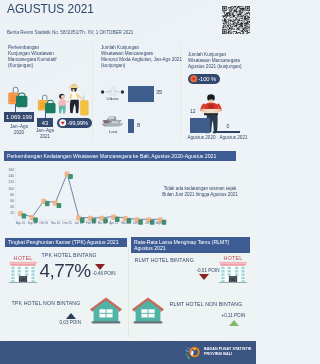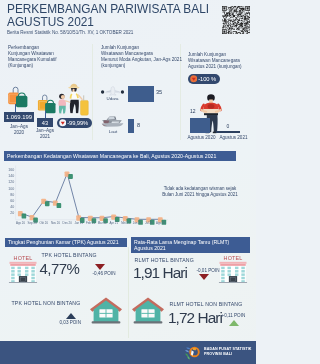--- a/index.html
+++ b/index.html
@@ -7,35 +7,34 @@
        font-family:"Liberation Sans",sans-serif;}
   .page{position:relative;width:256px;height:364px;overflow:hidden;
         background:linear-gradient(155deg,#ecf1f6 0%,#edf2f6 30%,#edf3f6 55%,#eef3f3 80%,#edf2f3 100%);}
   .abs{position:absolute;}
   .title{left:7px;top:2.5px;font-size:11.85px;line-height:13.2px;color:#2d4566;}
   .subtitle{left:7px;top:29.5px;font-size:4.6px;color:#3d5172;}
   .cap{font-size:4.6px;line-height:5.9px;color:#35496b;white-space:pre-line;}
   .vdiv{position:absolute;width:1px;background:#e4ebe3;}
   .banner{position:absolute;background:#3d5c94;color:#fff;font-size:5.2px;
           line-height:6.6px;padding:1.5px 3px;box-sizing:border-box;white-space:pre-line;}
-  .bignum{position:absolute;font-size:15px;color:#2f3b4d;letter-spacing:-0.55px;white-space:nowrap;}
+  .bignum{position:absolute;font-size:19px;color:#2f3b4d;letter-spacing:-0.55px;white-space:nowrap;}
   .bignum.tight{letter-spacing:-0.95px;font-size:15.4px;}
   .kpilabel{position:absolute;font-size:5.2px;color:#33476a;letter-spacing:.15px;}
   .poin{position:absolute;font-size:4.6px;color:#33476a;}
   .tri{position:absolute;width:0;height:0;}
   .footer{position:absolute;left:0;bottom:0;width:256px;height:23px;background:#3b5480;}
   .ftext{position:absolute;color:#fff;font-size:3.65px;line-height:5.3px;letter-spacing:.1px;white-space:nowrap;font-weight:bold;}
 </style>
 </head>
 <body>
 
 <div class="page">
 
   <div class="abs title">
-    <div>PERKEMBANGAN PARIWISATA BALI</div>
     <div>AGUSTUS 2021</div>
   </div>
   <div class="abs subtitle">Berita Resmi Statistik No. 58/10/51/Th. XV, 1 OKTOBER 2021</div>
   <svg class="abs" id="qr" style="left:222px;top:6px;" width="28" height="28" viewBox="0 0 41 41">
       <path d="M0 0h1v1h-1zM1 0h1v1h-1zM2 0h1v1h-1zM3 0h1v1h-1zM4 0h1v1h-1zM5 0h1v1h-1zM6 0h1v1h-1zM14 0h1v1h-1zM15 0h1v1h-1zM17 0h1v1h-1zM18 0h1v1h-1zM19 0h1v1h-1zM20 0h1v1h-1zM23 0h1v1h-1zM24 0h1v1h-1zM25 0h1v1h-1zM26 0h1v1h-1zM28 0h1v1h-1zM30 0h1v1h-1zM34 0h1v1h-1zM35 0h1v1h-1zM36 0h1v1h-1zM37 0h1v1h-1zM38 0h1v1h-1zM39 0h1v1h-1zM40 0h1v1h-1zM0 1h1v1h-1zM6 1h1v1h-1zM8 1h1v1h-1zM12 1h1v1h-1zM13 1h1v1h-1zM14 1h1v1h-1zM18 1h1v1h-1zM19 1h1v1h-1zM22 1h1v1h-1zM23 1h1v1h-1zM24 1h1v1h-1zM26 1h1v1h-1zM27 1h1v1h-1zM28 1h1v1h-1zM31 1h1v1h-1zM32 1h1v1h-1zM34 1h1v1h-1zM40 1h1v1h-1zM0 2h1v1h-1zM2 2h1v1h-1zM3 2h1v1h-1zM4 2h1v1h-1zM6 2h1v1h-1zM9 2h1v1h-1zM10 2h1v1h-1zM11 2h1v1h-1zM12 2h1v1h-1zM13 2h1v1h-1zM16 2h1v1h-1zM17 2h1v1h-1zM20 2h1v1h-1zM22 2h1v1h-1zM23 2h1v1h-1zM25 2h1v1h-1zM30 2h1v1h-1zM34 2h1v1h-1zM36 2h1v1h-1zM37 2h1v1h-1zM38 2h1v1h-1zM40 2h1v1h-1zM0 3h1v1h-1zM2 3h1v1h-1zM3 3h1v1h-1zM4 3h1v1h-1zM6 3h1v1h-1zM9 3h1v1h-1zM12 3h1v1h-1zM13 3h1v1h-1zM15 3h1v1h-1zM16 3h1v1h-1zM21 3h1v1h-1zM22 3h1v1h-1zM25 3h1v1h-1zM26 3h1v1h-1zM27 3h1v1h-1zM28 3h1v1h-1zM29 3h1v1h-1zM30 3h1v1h-1zM31 3h1v1h-1zM32 3h1v1h-1zM34 3h1v1h-1zM36 3h1v1h-1zM37 3h1v1h-1zM38 3h1v1h-1zM40 3h1v1h-1zM0 4h1v1h-1zM2 4h1v1h-1zM3 4h1v1h-1zM4 4h1v1h-1zM6 4h1v1h-1zM10 4h1v1h-1zM11 4h1v1h-1zM14 4h1v1h-1zM18 4h1v1h-1zM19 4h1v1h-1zM21 4h1v1h-1zM27 4h1v1h-1zM28 4h1v1h-1zM29 4h1v1h-1zM30 4h1v1h-1zM31 4h1v1h-1zM32 4h1v1h-1zM34 4h1v1h-1zM36 4h1v1h-1zM37 4h1v1h-1zM38 4h1v1h-1zM40 4h1v1h-1zM0 5h1v1h-1zM6 5h1v1h-1zM8 5h1v1h-1zM12 5h1v1h-1zM13 5h1v1h-1zM14 5h1v1h-1zM15 5h1v1h-1zM17 5h1v1h-1zM20 5h1v1h-1zM21 5h1v1h-1zM23 5h1v1h-1zM26 5h1v1h-1zM28 5h1v1h-1zM30 5h1v1h-1zM31 5h1v1h-1zM32 5h1v1h-1zM34 5h1v1h-1zM40 5h1v1h-1zM0 6h1v1h-1zM1 6h1v1h-1zM2 6h1v1h-1zM3 6h1v1h-1zM4 6h1v1h-1zM5 6h1v1h-1zM6 6h1v1h-1zM10 6h1v1h-1zM12 6h1v1h-1zM13 6h1v1h-1zM14 6h1v1h-1zM17 6h1v1h-1zM18 6h1v1h-1zM19 6h1v1h-1zM21 6h1v1h-1zM25 6h1v1h-1zM26 6h1v1h-1zM27 6h1v1h-1zM29 6h1v1h-1zM30 6h1v1h-1zM32 6h1v1h-1zM34 6h1v1h-1zM35 6h1v1h-1zM36 6h1v1h-1zM37 6h1v1h-1zM38 6h1v1h-1zM39 6h1v1h-1zM40 6h1v1h-1zM11 7h1v1h-1zM17 7h1v1h-1zM18 7h1v1h-1zM19 7h1v1h-1zM20 7h1v1h-1zM21 7h1v1h-1zM23 7h1v1h-1zM25 7h1v1h-1zM27 7h1v1h-1zM29 7h1v1h-1zM31 7h1v1h-1zM1 8h1v1h-1zM2 8h1v1h-1zM3 8h1v1h-1zM4 8h1v1h-1zM10 8h1v1h-1zM11 8h1v1h-1zM12 8h1v1h-1zM13 8h1v1h-1zM14 8h1v1h-1zM16 8h1v1h-1zM18 8h1v1h-1zM19 8h1v1h-1zM21 8h1v1h-1zM22 8h1v1h-1zM23 8h1v1h-1zM25 8h1v1h-1zM26 8h1v1h-1zM27 8h1v1h-1zM29 8h1v1h-1zM32 8h1v1h-1zM38 8h1v1h-1zM1 9h1v1h-1zM3 9h1v1h-1zM6 9h1v1h-1zM8 9h1v1h-1zM9 9h1v1h-1zM10 9h1v1h-1zM14 9h1v1h-1zM17 9h1v1h-1zM21 9h1v1h-1zM25 9h1v1h-1zM27 9h1v1h-1zM28 9h1v1h-1zM29 9h1v1h-1zM30 9h1v1h-1zM35 9h1v1h-1zM36 9h1v1h-1zM38 9h1v1h-1zM40 9h1v1h-1zM3 10h1v1h-1zM6 10h1v1h-1zM7 10h1v1h-1zM8 10h1v1h-1zM9 10h1v1h-1zM10 10h1v1h-1zM11 10h1v1h-1zM15 10h1v1h-1zM16 10h1v1h-1zM21 10h1v1h-1zM24 10h1v1h-1zM26 10h1v1h-1zM28 10h1v1h-1zM33 10h1v1h-1zM36 10h1v1h-1zM37 10h1v1h-1zM38 10h1v1h-1zM39 10h1v1h-1zM40 10h1v1h-1zM3 11h1v1h-1zM6 11h1v1h-1zM7 11h1v1h-1zM8 11h1v1h-1zM10 11h1v1h-1zM11 11h1v1h-1zM12 11h1v1h-1zM13 11h1v1h-1zM15 11h1v1h-1zM16 11h1v1h-1zM20 11h1v1h-1zM23 11h1v1h-1zM25 11h1v1h-1zM26 11h1v1h-1zM27 11h1v1h-1zM28 11h1v1h-1zM30 11h1v1h-1zM34 11h1v1h-1zM35 11h1v1h-1zM36 11h1v1h-1zM37 11h1v1h-1zM40 11h1v1h-1zM4 12h1v1h-1zM5 12h1v1h-1zM6 12h1v1h-1zM8 12h1v1h-1zM10 12h1v1h-1zM11 12h1v1h-1zM14 12h1v1h-1zM15 12h1v1h-1zM16 12h1v1h-1zM22 12h1v1h-1zM23 12h1v1h-1zM24 12h1v1h-1zM25 12h1v1h-1zM26 12h1v1h-1zM27 12h1v1h-1zM32 12h1v1h-1zM34 12h1v1h-1zM40 12h1v1h-1zM2 13h1v1h-1zM3 13h1v1h-1zM4 13h1v1h-1zM5 13h1v1h-1zM6 13h1v1h-1zM7 13h1v1h-1zM8 13h1v1h-1zM9 13h1v1h-1zM11 13h1v1h-1zM12 13h1v1h-1zM13 13h1v1h-1zM15 13h1v1h-1zM16 13h1v1h-1zM17 13h1v1h-1zM18 13h1v1h-1zM19 13h1v1h-1zM21 13h1v1h-1zM22 13h1v1h-1zM23 13h1v1h-1zM24 13h1v1h-1zM26 13h1v1h-1zM31 13h1v1h-1zM40 13h1v1h-1zM0 14h1v1h-1zM1 14h1v1h-1zM4 14h1v1h-1zM5 14h1v1h-1zM7 14h1v1h-1zM8 14h1v1h-1zM10 14h1v1h-1zM11 14h1v1h-1zM12 14h1v1h-1zM16 14h1v1h-1zM17 14h1v1h-1zM18 14h1v1h-1zM24 14h1v1h-1zM27 14h1v1h-1zM28 14h1v1h-1zM29 14h1v1h-1zM30 14h1v1h-1zM31 14h1v1h-1zM33 14h1v1h-1zM34 14h1v1h-1zM35 14h1v1h-1zM36 14h1v1h-1zM37 14h1v1h-1zM1 15h1v1h-1zM2 15h1v1h-1zM3 15h1v1h-1zM4 15h1v1h-1zM6 15h1v1h-1zM7 15h1v1h-1zM10 15h1v1h-1zM14 15h1v1h-1zM16 15h1v1h-1zM17 15h1v1h-1zM18 15h1v1h-1zM22 15h1v1h-1zM23 15h1v1h-1zM25 15h1v1h-1zM27 15h1v1h-1zM28 15h1v1h-1zM29 15h1v1h-1zM32 15h1v1h-1zM33 15h1v1h-1zM34 15h1v1h-1zM37 15h1v1h-1zM38 15h1v1h-1zM39 15h1v1h-1zM2 16h1v1h-1zM6 16h1v1h-1zM12 16h1v1h-1zM13 16h1v1h-1zM14 16h1v1h-1zM15 16h1v1h-1zM19 16h1v1h-1zM20 16h1v1h-1zM21 16h1v1h-1zM24 16h1v1h-1zM26 16h1v1h-1zM29 16h1v1h-1zM32 16h1v1h-1zM33 16h1v1h-1zM34 16h1v1h-1zM36 16h1v1h-1zM37 16h1v1h-1zM38 16h1v1h-1zM39 16h1v1h-1zM40 16h1v1h-1zM2 17h1v1h-1zM5 17h1v1h-1zM6 17h1v1h-1zM12 17h1v1h-1zM16 17h1v1h-1zM20 17h1v1h-1zM22 17h1v1h-1zM30 17h1v1h-1zM33 17h1v1h-1zM34 17h1v1h-1zM39 17h1v1h-1zM40 17h1v1h-1zM3 18h1v1h-1zM4 18h1v1h-1zM10 18h1v1h-1zM20 18h1v1h-1zM21 18h1v1h-1zM25 18h1v1h-1zM27 18h1v1h-1zM28 18h1v1h-1zM29 18h1v1h-1zM30 18h1v1h-1zM32 18h1v1h-1zM33 18h1v1h-1zM34 18h1v1h-1zM35 18h1v1h-1zM36 18h1v1h-1zM37 18h1v1h-1zM38 18h1v1h-1zM0 19h1v1h-1zM3 19h1v1h-1zM4 19h1v1h-1zM5 19h1v1h-1zM7 19h1v1h-1zM9 19h1v1h-1zM11 19h1v1h-1zM14 19h1v1h-1zM17 19h1v1h-1zM19 19h1v1h-1zM20 19h1v1h-1zM22 19h1v1h-1zM23 19h1v1h-1zM25 19h1v1h-1zM32 19h1v1h-1zM33 19h1v1h-1zM34 19h1v1h-1zM35 19h1v1h-1zM37 19h1v1h-1zM38 19h1v1h-1zM39 19h1v1h-1zM3 20h1v1h-1zM4 20h1v1h-1zM12 20h1v1h-1zM16 20h1v1h-1zM17 20h1v1h-1zM20 20h1v1h-1zM21 20h1v1h-1zM24 20h1v1h-1zM25 20h1v1h-1zM28 20h1v1h-1zM29 20h1v1h-1zM31 20h1v1h-1zM33 20h1v1h-1zM35 20h1v1h-1zM0 21h1v1h-1zM2 21h1v1h-1zM3 21h1v1h-1zM4 21h1v1h-1zM5 21h1v1h-1zM6 21h1v1h-1zM9 21h1v1h-1zM10 21h1v1h-1zM11 21h1v1h-1zM12 21h1v1h-1zM13 21h1v1h-1zM14 21h1v1h-1zM17 21h1v1h-1zM18 21h1v1h-1zM19 21h1v1h-1zM23 21h1v1h-1zM24 21h1v1h-1zM25 21h1v1h-1zM26 21h1v1h-1zM28 21h1v1h-1zM29 21h1v1h-1zM33 21h1v1h-1zM35 21h1v1h-1zM37 21h1v1h-1zM40 21h1v1h-1zM1 22h1v1h-1zM3 22h1v1h-1zM4 22h1v1h-1zM5 22h1v1h-1zM6 22h1v1h-1zM8 22h1v1h-1zM9 22h1v1h-1zM12 22h1v1h-1zM14 22h1v1h-1zM15 22h1v1h-1zM16 22h1v1h-1zM17 22h1v1h-1zM22 22h1v1h-1zM23 22h1v1h-1zM30 22h1v1h-1zM32 22h1v1h-1zM37 22h1v1h-1zM38 22h1v1h-1zM40 22h1v1h-1zM2 23h1v1h-1zM4 23h1v1h-1zM7 23h1v1h-1zM12 23h1v1h-1zM15 23h1v1h-1zM18 23h1v1h-1zM19 23h1v1h-1zM23 23h1v1h-1zM24 23h1v1h-1zM26 23h1v1h-1zM28 23h1v1h-1zM31 23h1v1h-1zM33 23h1v1h-1zM35 23h1v1h-1zM36 23h1v1h-1zM37 23h1v1h-1zM38 23h1v1h-1zM39 23h1v1h-1zM40 23h1v1h-1zM4 24h1v1h-1zM5 24h1v1h-1zM6 24h1v1h-1zM7 24h1v1h-1zM9 24h1v1h-1zM10 24h1v1h-1zM16 24h1v1h-1zM18 24h1v1h-1zM19 24h1v1h-1zM20 24h1v1h-1zM22 24h1v1h-1zM23 24h1v1h-1zM24 24h1v1h-1zM28 24h1v1h-1zM29 24h1v1h-1zM34 24h1v1h-1zM36 24h1v1h-1zM37 24h1v1h-1zM40 24h1v1h-1zM1 25h1v1h-1zM2 25h1v1h-1zM3 25h1v1h-1zM5 25h1v1h-1zM6 25h1v1h-1zM9 25h1v1h-1zM12 25h1v1h-1zM16 25h1v1h-1zM17 25h1v1h-1zM19 25h1v1h-1zM21 25h1v1h-1zM22 25h1v1h-1zM26 25h1v1h-1zM27 25h1v1h-1zM28 25h1v1h-1zM29 25h1v1h-1zM30 25h1v1h-1zM32 25h1v1h-1zM33 25h1v1h-1zM34 25h1v1h-1zM35 25h1v1h-1zM36 25h1v1h-1zM37 25h1v1h-1zM38 25h1v1h-1zM2 26h1v1h-1zM4 26h1v1h-1zM7 26h1v1h-1zM9 26h1v1h-1zM10 26h1v1h-1zM12 26h1v1h-1zM14 26h1v1h-1zM15 26h1v1h-1zM16 26h1v1h-1zM17 26h1v1h-1zM18 26h1v1h-1zM21 26h1v1h-1zM22 26h1v1h-1zM23 26h1v1h-1zM24 26h1v1h-1zM25 26h1v1h-1zM27 26h1v1h-1zM28 26h1v1h-1zM29 26h1v1h-1zM30 26h1v1h-1zM33 26h1v1h-1zM35 26h1v1h-1zM36 26h1v1h-1zM3 27h1v1h-1zM6 27h1v1h-1zM10 27h1v1h-1zM13 27h1v1h-1zM16 27h1v1h-1zM20 27h1v1h-1zM21 27h1v1h-1zM24 27h1v1h-1zM25 27h1v1h-1zM26 27h1v1h-1zM27 27h1v1h-1zM28 27h1v1h-1zM30 27h1v1h-1zM33 27h1v1h-1zM34 27h1v1h-1zM35 27h1v1h-1zM37 27h1v1h-1zM38 27h1v1h-1zM39 27h1v1h-1zM40 27h1v1h-1zM2 28h1v1h-1zM5 28h1v1h-1zM7 28h1v1h-1zM8 28h1v1h-1zM9 28h1v1h-1zM11 28h1v1h-1zM12 28h1v1h-1zM17 28h1v1h-1zM19 28h1v1h-1zM20 28h1v1h-1zM21 28h1v1h-1zM22 28h1v1h-1zM26 28h1v1h-1zM27 28h1v1h-1zM28 28h1v1h-1zM29 28h1v1h-1zM32 28h1v1h-1zM33 28h1v1h-1zM34 28h1v1h-1zM36 28h1v1h-1zM40 28h1v1h-1zM1 29h1v1h-1zM2 29h1v1h-1zM3 29h1v1h-1zM4 29h1v1h-1zM5 29h1v1h-1zM8 29h1v1h-1zM9 29h1v1h-1zM12 29h1v1h-1zM14 29h1v1h-1zM15 29h1v1h-1zM17 29h1v1h-1zM18 29h1v1h-1zM19 29h1v1h-1zM20 29h1v1h-1zM21 29h1v1h-1zM25 29h1v1h-1zM27 29h1v1h-1zM28 29h1v1h-1zM29 29h1v1h-1zM30 29h1v1h-1zM34 29h1v1h-1zM35 29h1v1h-1zM37 29h1v1h-1zM2 30h1v1h-1zM7 30h1v1h-1zM9 30h1v1h-1zM12 30h1v1h-1zM13 30h1v1h-1zM15 30h1v1h-1zM17 30h1v1h-1zM21 30h1v1h-1zM24 30h1v1h-1zM25 30h1v1h-1zM27 30h1v1h-1zM29 30h1v1h-1zM30 30h1v1h-1zM33 30h1v1h-1zM35 30h1v1h-1zM37 30h1v1h-1zM38 30h1v1h-1zM39 30h1v1h-1zM40 30h1v1h-1zM0 31h1v1h-1zM1 31h1v1h-1zM2 31h1v1h-1zM3 31h1v1h-1zM5 31h1v1h-1zM6 31h1v1h-1zM10 31h1v1h-1zM11 31h1v1h-1zM13 31h1v1h-1zM20 31h1v1h-1zM24 31h1v1h-1zM28 31h1v1h-1zM32 31h1v1h-1zM34 31h1v1h-1zM35 31h1v1h-1zM38 31h1v1h-1zM40 31h1v1h-1zM0 32h1v1h-1zM2 32h1v1h-1zM5 32h1v1h-1zM7 32h1v1h-1zM10 32h1v1h-1zM11 32h1v1h-1zM13 32h1v1h-1zM15 32h1v1h-1zM22 32h1v1h-1zM23 32h1v1h-1zM24 32h1v1h-1zM25 32h1v1h-1zM26 32h1v1h-1zM29 32h1v1h-1zM31 32h1v1h-1zM32 32h1v1h-1zM33 32h1v1h-1zM34 32h1v1h-1zM35 32h1v1h-1zM36 32h1v1h-1zM37 32h1v1h-1zM39 32h1v1h-1zM8 33h1v1h-1zM10 33h1v1h-1zM11 33h1v1h-1zM12 33h1v1h-1zM13 33h1v1h-1zM14 33h1v1h-1zM15 33h1v1h-1zM16 33h1v1h-1zM18 33h1v1h-1zM21 33h1v1h-1zM22 33h1v1h-1zM23 33h1v1h-1zM29 33h1v1h-1zM31 33h1v1h-1zM32 33h1v1h-1zM36 33h1v1h-1zM39 33h1v1h-1zM0 34h1v1h-1zM1 34h1v1h-1zM2 34h1v1h-1zM3 34h1v1h-1zM4 34h1v1h-1zM5 34h1v1h-1zM6 34h1v1h-1zM9 34h1v1h-1zM10 34h1v1h-1zM13 34h1v1h-1zM16 34h1v1h-1zM18 34h1v1h-1zM21 34h1v1h-1zM23 34h1v1h-1zM24 34h1v1h-1zM25 34h1v1h-1zM30 34h1v1h-1zM31 34h1v1h-1zM32 34h1v1h-1zM34 34h1v1h-1zM36 34h1v1h-1zM40 34h1v1h-1zM0 35h1v1h-1zM6 35h1v1h-1zM8 35h1v1h-1zM13 35h1v1h-1zM23 35h1v1h-1zM26 35h1v1h-1zM29 35h1v1h-1zM30 35h1v1h-1zM32 35h1v1h-1zM36 35h1v1h-1zM38 35h1v1h-1zM0 36h1v1h-1zM2 36h1v1h-1zM3 36h1v1h-1zM4 36h1v1h-1zM6 36h1v1h-1zM9 36h1v1h-1zM10 36h1v1h-1zM12 36h1v1h-1zM26 36h1v1h-1zM28 36h1v1h-1zM29 36h1v1h-1zM32 36h1v1h-1zM33 36h1v1h-1zM34 36h1v1h-1zM35 36h1v1h-1zM36 36h1v1h-1zM37 36h1v1h-1zM40 36h1v1h-1zM0 37h1v1h-1zM2 37h1v1h-1zM3 37h1v1h-1zM4 37h1v1h-1zM6 37h1v1h-1zM9 37h1v1h-1zM10 37h1v1h-1zM11 37h1v1h-1zM14 37h1v1h-1zM16 37h1v1h-1zM17 37h1v1h-1zM18 37h1v1h-1zM19 37h1v1h-1zM20 37h1v1h-1zM21 37h1v1h-1zM28 37h1v1h-1zM29 37h1v1h-1zM30 37h1v1h-1zM31 37h1v1h-1zM34 37h1v1h-1zM36 37h1v1h-1zM37 37h1v1h-1zM0 38h1v1h-1zM2 38h1v1h-1zM3 38h1v1h-1zM4 38h1v1h-1zM6 38h1v1h-1zM8 38h1v1h-1zM9 38h1v1h-1zM10 38h1v1h-1zM12 38h1v1h-1zM14 38h1v1h-1zM20 38h1v1h-1zM21 38h1v1h-1zM23 38h1v1h-1zM24 38h1v1h-1zM25 38h1v1h-1zM26 38h1v1h-1zM30 38h1v1h-1zM31 38h1v1h-1zM37 38h1v1h-1zM38 38h1v1h-1zM39 38h1v1h-1zM40 38h1v1h-1zM0 39h1v1h-1zM6 39h1v1h-1zM8 39h1v1h-1zM9 39h1v1h-1zM13 39h1v1h-1zM14 39h1v1h-1zM16 39h1v1h-1zM21 39h1v1h-1zM22 39h1v1h-1zM23 39h1v1h-1zM26 39h1v1h-1zM31 39h1v1h-1zM33 39h1v1h-1zM35 39h1v1h-1zM36 39h1v1h-1zM39 39h1v1h-1zM0 40h1v1h-1zM1 40h1v1h-1zM2 40h1v1h-1zM3 40h1v1h-1zM4 40h1v1h-1zM5 40h1v1h-1zM6 40h1v1h-1zM9 40h1v1h-1zM10 40h1v1h-1zM12 40h1v1h-1zM13 40h1v1h-1zM16 40h1v1h-1zM19 40h1v1h-1zM21 40h1v1h-1zM22 40h1v1h-1zM26 40h1v1h-1zM27 40h1v1h-1zM29 40h1v1h-1zM30 40h1v1h-1zM31 40h1v1h-1zM36 40h1v1h-1zM37 40h1v1h-1z" fill="#232323"></path>
     </svg>
 
   <div class="abs cap" style="left:8px;top:45px;width:84px;">Perkembangan
 Kunjungan Wisatawan
 Mancanegara Kumulatif
@@ -280,21 +279,20 @@
     <rect x="11.6" y="24.6" width="8.8" height="6.6" fill="#3a434d"></rect>
     <rect x="13.2" y="26.4" width="5.6" height="4.0" fill="none" stroke="#727c88" stroke-width="0.5"></rect>
     <rect x="1.0" y="31.0" width="30" height="1.0" fill="#9aa3ad"></rect>
   </svg>
   <div class="kpilabel" style="left:41.5px;top:251.5px;">TPK HOTEL BINTANG</div>
   <div class="bignum" style="left:39.5px;top:259.5px;">4,77%</div>
   <div class="tri" style="left:95px;top:264px;border-left:5.2px solid transparent;border-right:5.2px solid transparent;border-top:6.2px solid #8d1f23;"></div>
   <div class="poin" style="left:92.5px;top:271px;">-0,46 POIN</div>
 
   <div class="kpilabel" style="left:134.5px;top:256.5px;">RLMT HOTEL BINTANG</div>
-  <div class="bignum tight" style="left:133px;top:264px;">1,91 Hari</div>
   <div class="poin" style="left:196.5px;top:267.5px;">-0,01 POIN</div>
   <div class="tri" style="left:199px;top:274px;border-left:5.2px solid transparent;border-right:5.2px solid transparent;border-top:6.2px solid #8d1f23;"></div>
   <svg class="abs" style="left:218px;top:252px;" width="30" height="32" viewBox="0 0 32 32">
     <text x="16" y="7.4" text-anchor="middle" font-size="5.8" fill="#b84d52" font-family="'Liberation Sans', sans-serif" letter-spacing="0.15">HOTEL</text>
     <rect x="1.6" y="9.4" width="28.8" height="2.2" fill="#f2b3b7"></rect>
     <rect x="2.4" y="11.6" width="27.2" height="19.5" fill="#ffffff"></rect>
     <rect x="2.4" y="11.6" width="27.2" height="2.1" fill="#eea0a6"></rect>
     <g fill="#9fd8da">
       <rect x="3.4" y="14.6" width="3.7" height="2.6"></rect>
         <rect x="10.1" y="14.6" width="3.7" height="2.6"></rect>
@@ -330,21 +328,20 @@
   </svg>
 
   <svg class="abs" style="left:131px;top:296px;" width="34" height="30" viewBox="0 0 34 30">
     <path d="M1 13.2 L17 1.6 L33 13.2 l-2.4 2.6 L17 5.9 L3.4 15.8 z" fill="#c46b5e"></path>
     <path d="M4.6 13.4 L17 4.5 L29.4 13.4 V26 H4.6 z" fill="#4fb3a6"></path>
     <rect x="10.4" y="13.2" width="13.2" height="8.4" rx="0.6" fill="#fafafa"></rect>
     <path d="M17 13.2 V21.6 M10.4 17.4 H23.6" stroke="#4fb3a6" stroke-width="0.9"></path>
     <rect x="2.6" y="25.2" width="28.8" height="2.2" rx="1" fill="#6b7278"></rect>
   </svg>
   <div class="kpilabel" style="left:169.5px;top:301px;">RLMT HOTEL NON BINTANG</div>
-  <div class="bignum tight" style="left:168px;top:308.5px;">1,72 Hari</div>
   <div class="poin" style="left:221.5px;top:312.5px;">+0,11 POIN</div>
   <div class="tri" style="left:228.5px;top:320px;border-left:5.2px solid transparent;border-right:5.2px solid transparent;border-bottom:6.2px solid #7eb86a;"></div>
 
   <div class="footer">
     <svg class="abs" style="left:184px;top:3.5px;" width="17" height="16" viewBox="0 0 17 16">
       <path d="M2.2 2.6 c1.6-.5 3.3 .1 4.1 1.3 c-1.5 .6-3.2 .2-4.1-1.3 z" fill="#4f7fc4"></path>
       <path d="M1.3 5.1 c1.7-.2 3.2 .7 3.7 2.1 c-1.6 .3-3.2-.5-3.7-2.1 z" fill="#6d9ad8"></path>
       <path d="M1.4 8.2 c1.6 .3 2.8 1.5 2.9 3.0 c-1.6-.1-2.9-1.3-2.9-3.0 z" fill="#3f9e54"></path>
       <path d="M3.5 11.0 c1.5 .6 2.4 2.0 2.2 3.4 c-1.5-.4-2.5-1.8-2.2-3.4 z" fill="#5cb86a"></path>
       <circle cx="10.5" cy="7.0" r="4.3" fill="none" stroke="#e8821e" stroke-width="1.9"></circle>

